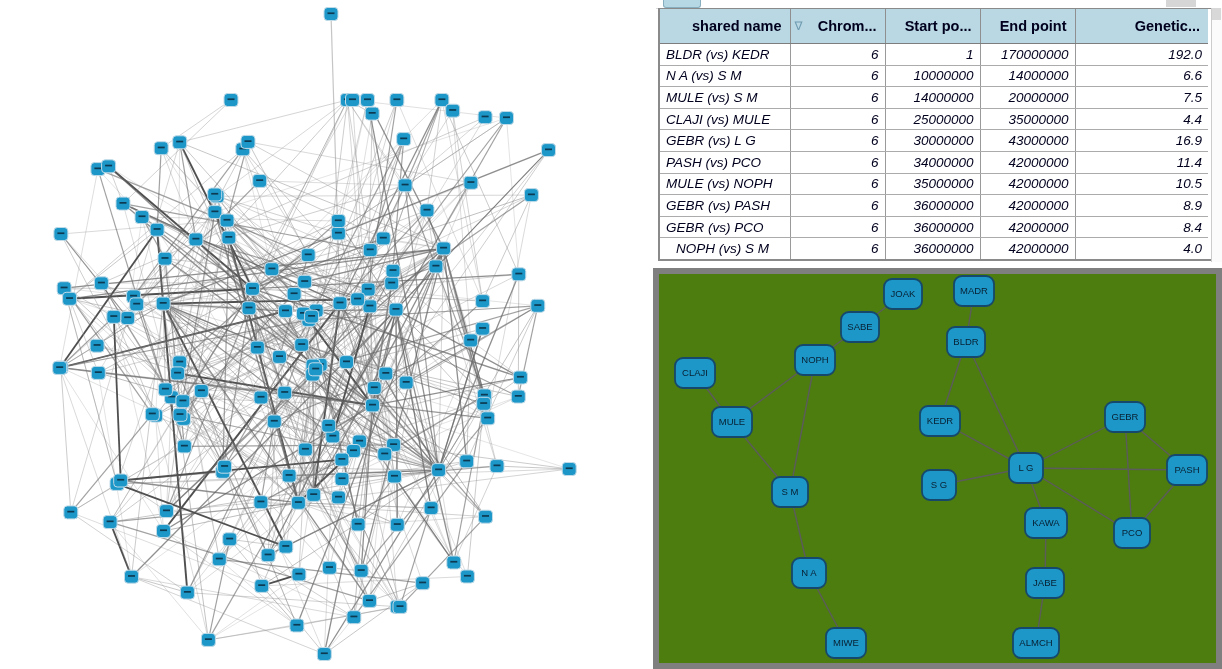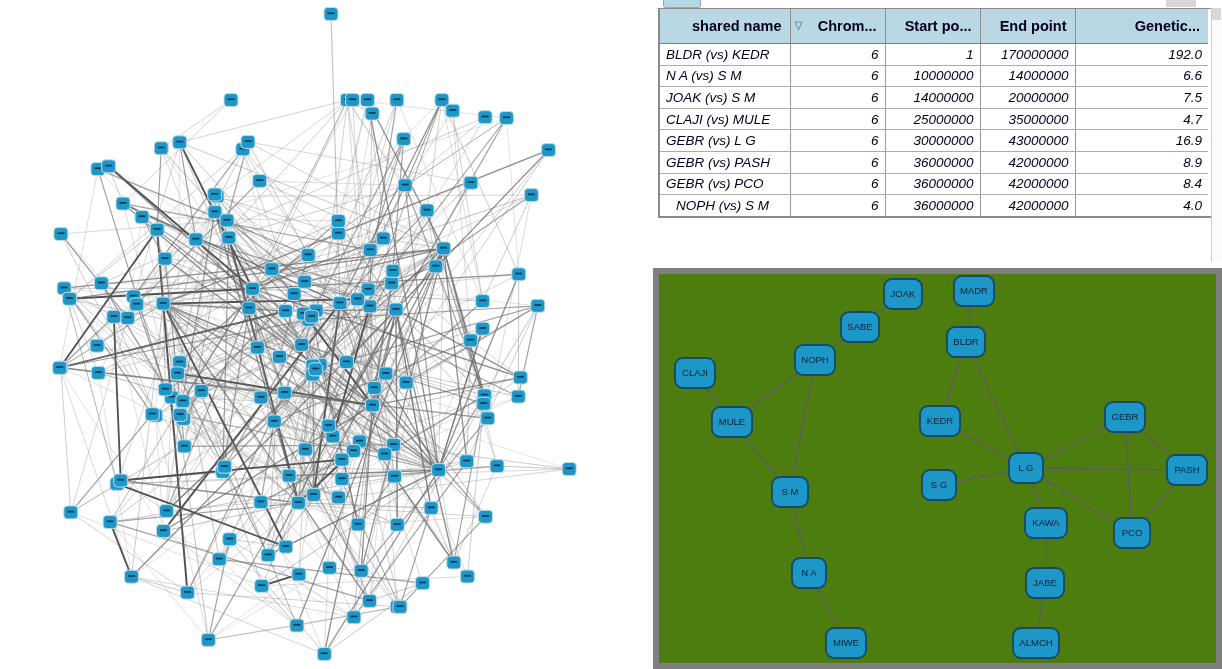--- a/index.html
+++ b/index.html
@@ -1389,39 +1389,53 @@
               <td>192.0</td>
             </tr>
             <tr>
               <td>N A (vs) S M</td>
               <td>6</td>
               <td>10000000</td>
               <td>14000000</td>
               <td>6.6</td>
             </tr>
             <tr>
-              <td>JOAK (vs) S M</td>
+              <td>MULE (vs) S M</td>
               <td>6</td>
               <td>14000000</td>
               <td>20000000</td>
               <td>7.5</td>
             </tr>
             <tr>
               <td>CLAJI (vs) MULE</td>
               <td>6</td>
               <td>25000000</td>
               <td>35000000</td>
-              <td>4.7</td>
+              <td>4.4</td>
             </tr>
             <tr>
               <td>GEBR (vs) L G</td>
               <td>6</td>
               <td>30000000</td>
               <td>43000000</td>
               <td>16.9</td>
+            </tr>
+            <tr>
+              <td>PASH (vs) PCO</td>
+              <td>6</td>
+              <td>34000000</td>
+              <td>42000000</td>
+              <td>11.4</td>
+            </tr>
+            <tr>
+              <td>MULE (vs) NOPH</td>
+              <td>6</td>
+              <td>35000000</td>
+              <td>42000000</td>
+              <td>10.5</td>
             </tr>
             <tr>
               <td>GEBR (vs) PASH</td>
               <td>6</td>
               <td>36000000</td>
               <td>42000000</td>
               <td>8.9</td>
             </tr>
             <tr>
               <td>GEBR (vs) PCO</td>

